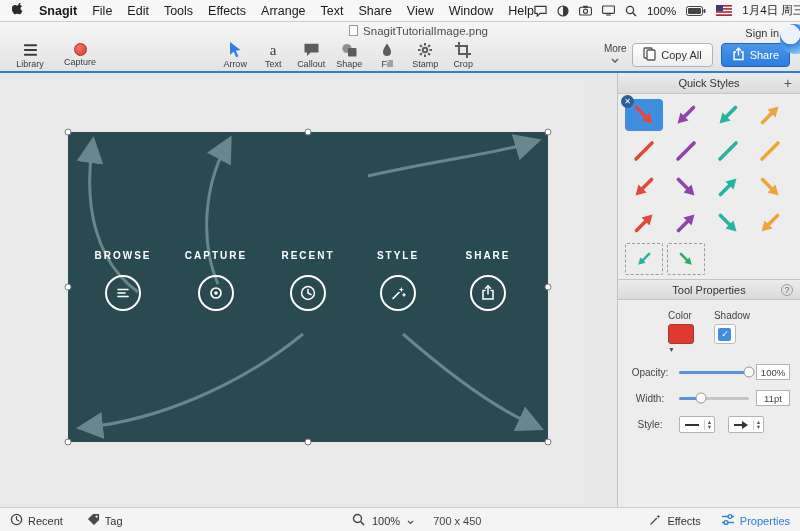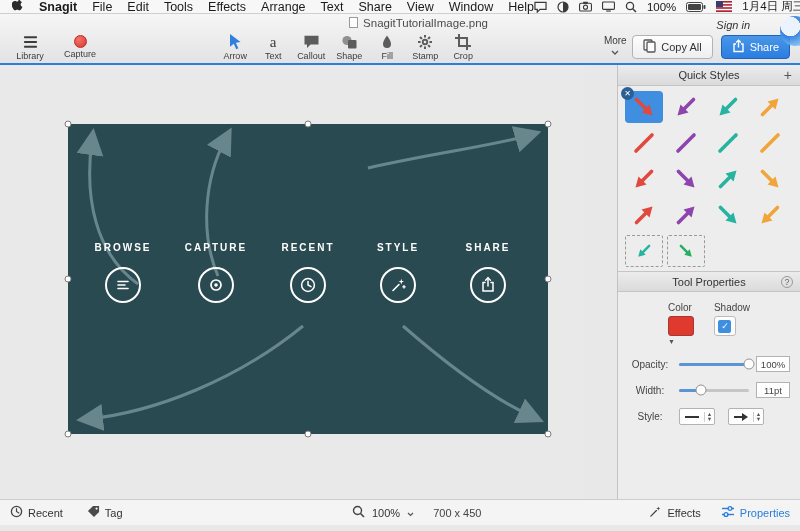--- a/index.html
+++ b/index.html
@@ -1,34 +1,34 @@
 <!DOCTYPE html>
 <html><head>
 <meta charset="utf-8">
 <style>
   * { margin:0; padding:0; box-sizing:border-box; }
   body { font-family:"Liberation Sans", sans-serif; background:#333; }
   .screen { position:relative; width:800px; height:531px; background:#e8e8e8; overflow:hidden; }
 
   
-  .menubar { height:14px; background:#f7f7f7; border-bottom:1px solid #cfcfcf;
+  .menubar { height:22px; background:#f7f7f7; border-bottom:1px solid #cfcfcf;
              display:flex; align-items:center; padding:0 12px; font-size:12.5px; color:#1a1a1a; }
   .mb-left { display:flex; align-items:center; gap:15px; }
   .mb-item { cursor:default; white-space:nowrap; }
   .mb-item.bold { font-weight:bold; }
   .mb-right { margin-left:auto; display:flex; align-items:center; gap:10px; font-size:11.5px; }
   .mb-right svg { display:block; }
   .mb-clock { white-space:nowrap; }
 
   
   .chrome { background:linear-gradient(#f6f6f6, #e3e3e3); border-bottom:2px solid #2a7de1; position:relative; }
   .titlebar { height:17px; display:flex; align-items:center; justify-content:center; gap:5px;
               font-size:11.5px; color:#4c4c4c;padding-left:37px; }
   .doc-icon { width:9px; height:11px; background:#fff; border:1px solid #9a9a9a; display:inline-block; }
-  .signin { position:absolute; top:5px; right:50px; font-size:11px; color:#333;font-style:italic; }
+  .signin { position:absolute; top:5px; right:21px; font-size:11px; color:#333; }
   .corner-logo { position:absolute; top:2px; right:-10px; width:30px; height:30px; border-radius:50%;
                  background:radial-gradient(circle at 35% 35%, #eaf4ff 35%, #2a7de1 36%, #7ec0f5 75%, #2a7de1 76%);
                  opacity:.9; }
 
   .toolbar { height:32px; display:flex; align-items:flex-start; padding:0 10px; }
   .tb-left { display:flex; gap:10px; }
   .tool, .tb-stack { display:flex; flex-direction:column; align-items:center; width:40px; padding-top:2px; cursor:default; }
   .tool { width:38px; }
   .tool-icon { height:17px; display:flex; align-items:center; justify-content:center; }
   .tool-label, .tb-stack .tool-label { font-size:9px; color:#3c3c3c; margin-top:1px; }

